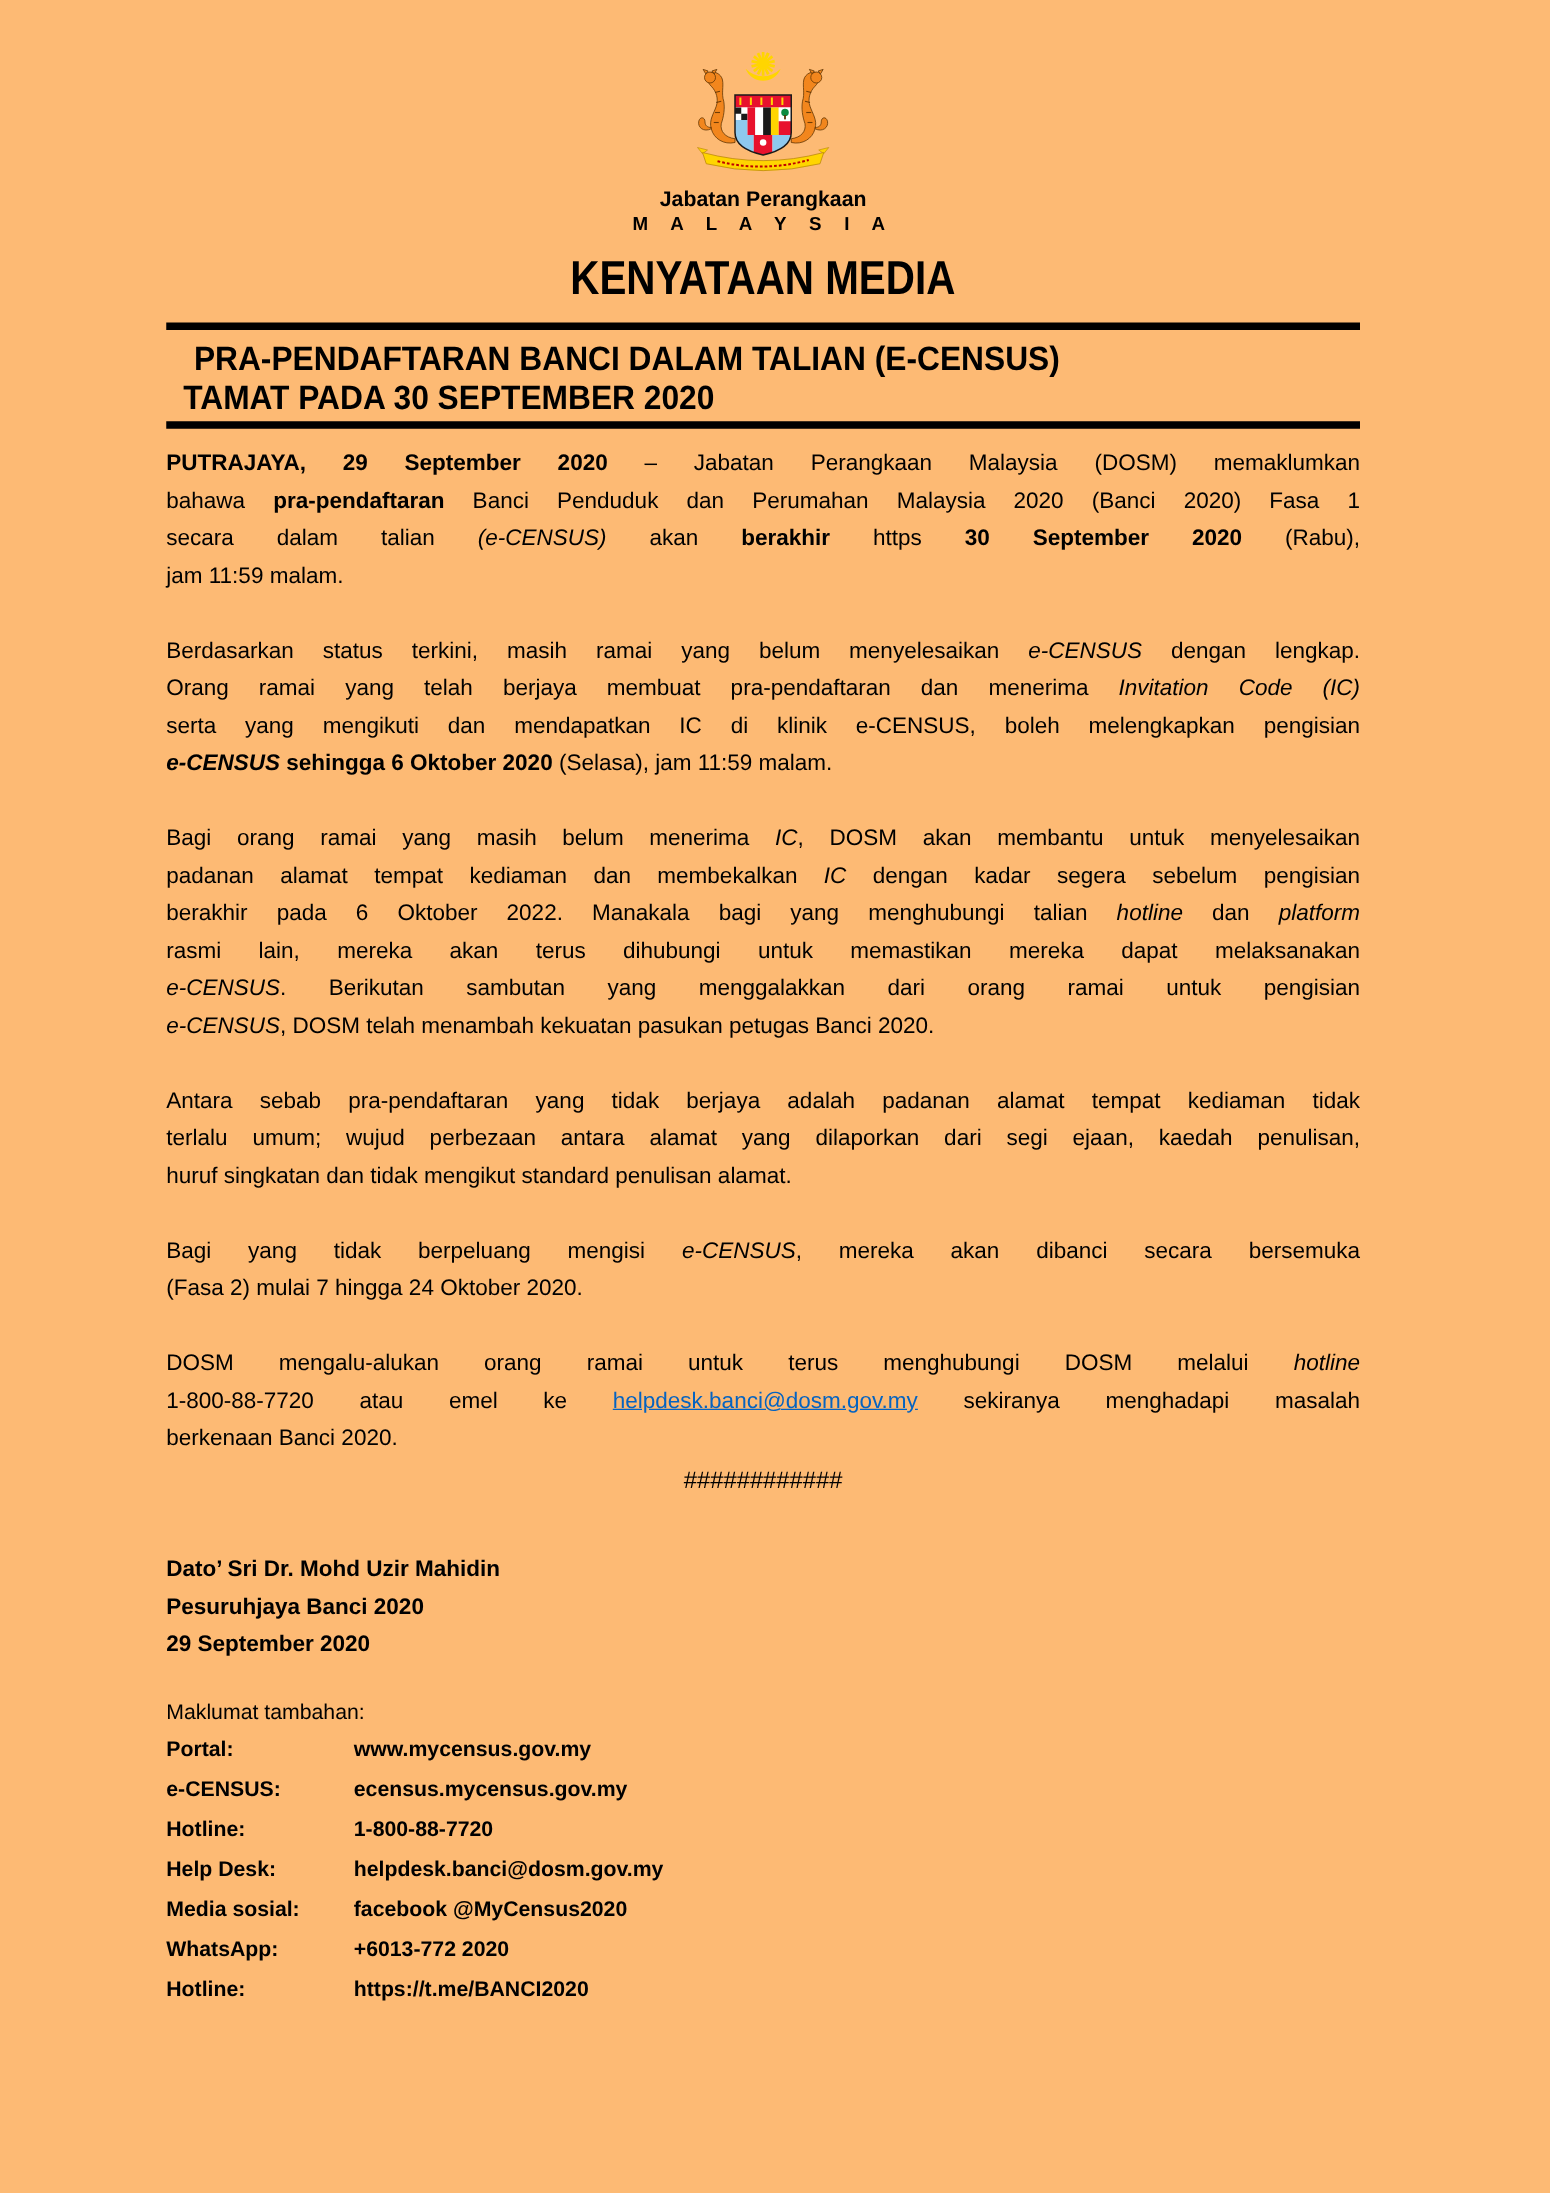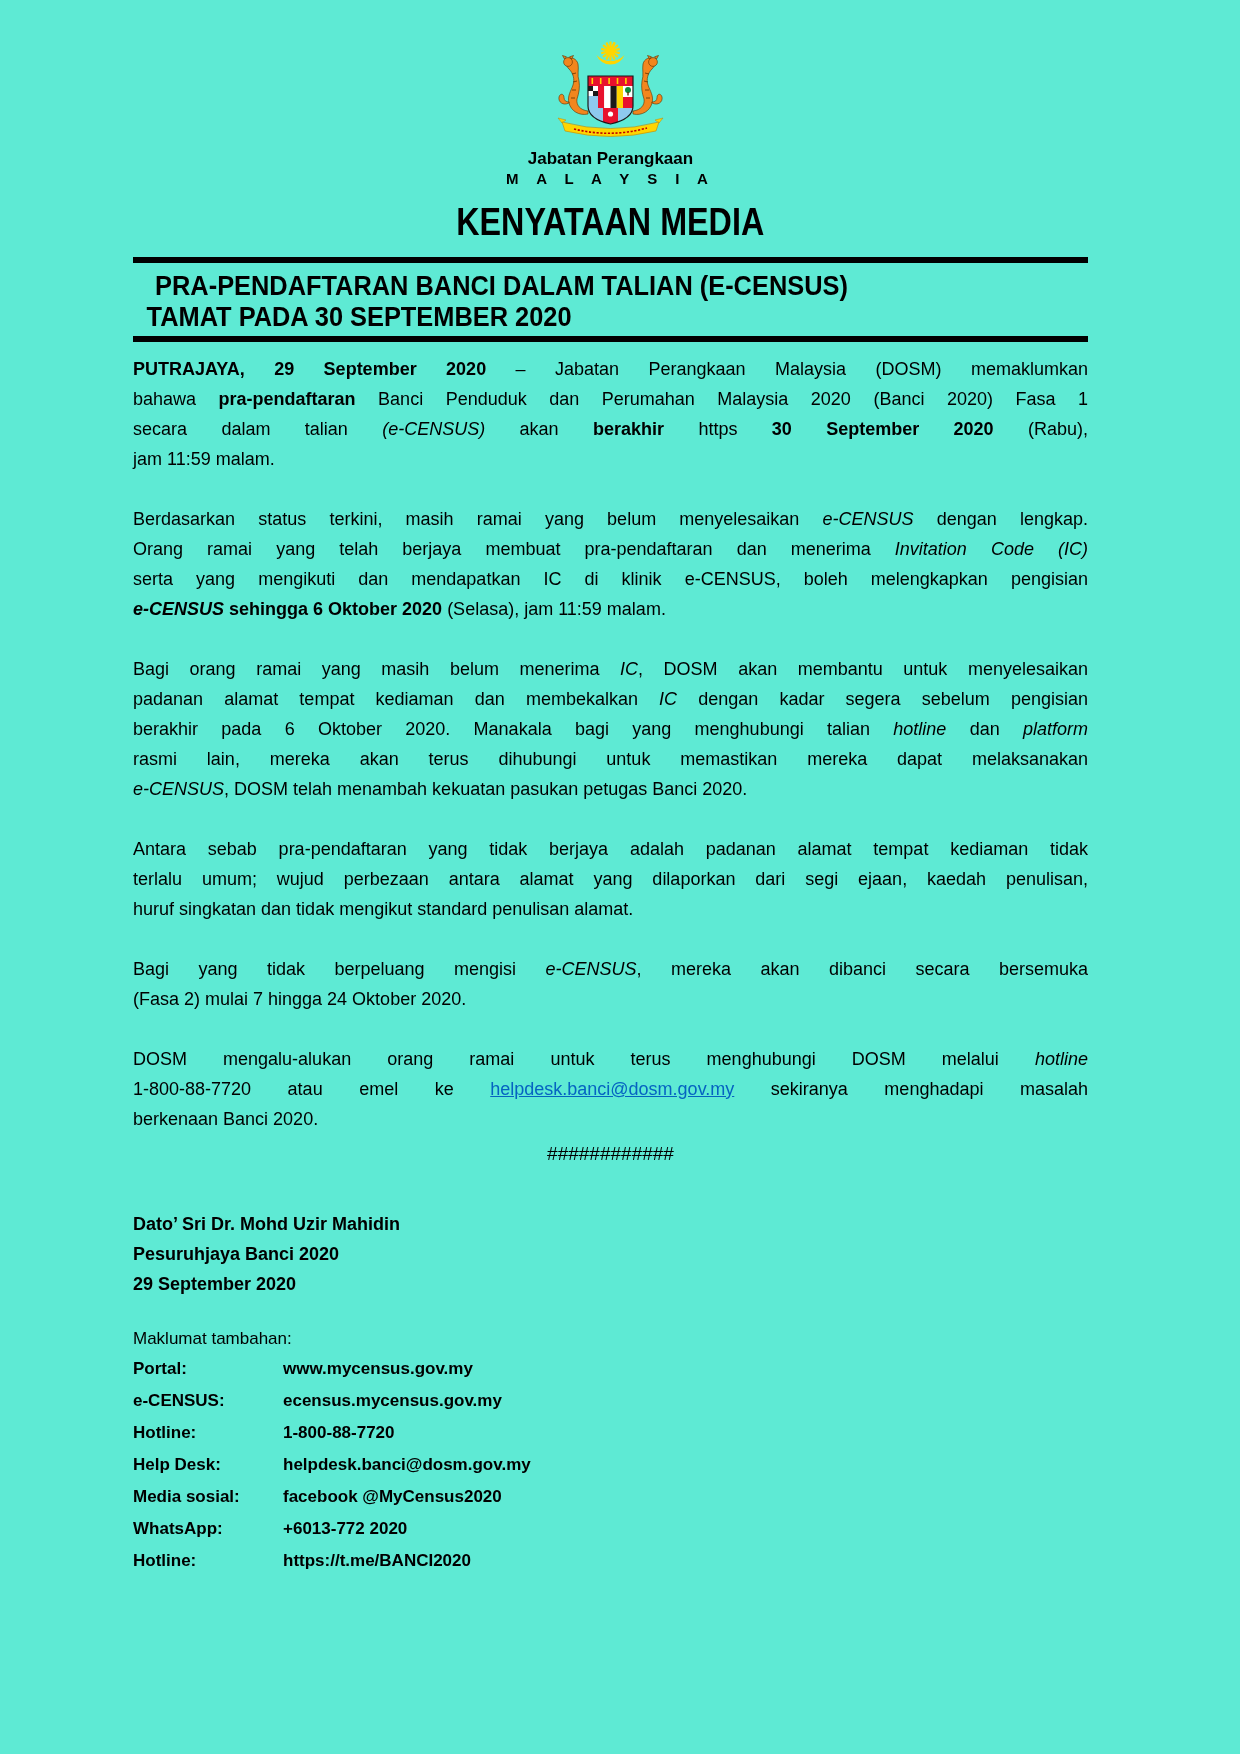--- a/index.html
+++ b/index.html
@@ -1,17 +1,17 @@
 <!DOCTYPE html>
 <html><head>
 <meta charset="utf-8">
 <style>
   html,body{margin:0;padding:0;background:#ffffff;}
   .sheet{
-    width:1240px;height:1754px;position:relative;background:#5eead4;
+    width:1240px;height:1754px;position:relative;background:#fdba74;
     font-family:"Liberation Sans","DejaVu Sans",sans-serif;color:#000;
     overflow:hidden;
   }
   .content{margin-left:133px;width:955px;}
   
   .logo-wrap{padding-top:40px;text-align:center;}
   .dept-line1{font-size:17px;font-weight:bold;margin-top:6px;line-height:18px;}
   .dept-line2{font-size:15px;font-weight:bold;letter-spacing:7px;margin-top:3px;line-height:16px;}
   .doc-title{margin-top:14px;text-align:center;font-size:38px;font-weight:bold;line-height:42px;}
   .doc-title span{display:inline-block;transform:scaleX(.85);transform-origin:center;white-space:nowrap;}
@@ -164,22 +164,23 @@
         </div>
         <div class="para">
           <div class="line"><span>Berdasarkan status terkini, masih ramai yang belum menyelesaikan </span><span class="i">e-CENSUS</span><span> dengan lengkap.</span></div>
           <div class="line"><span>Orang ramai yang telah berjaya membuat pra-pendaftaran dan menerima </span><span class="i">Invitation Code (IC)</span></div>
           <div class="line"><span>serta yang mengikuti dan mendapatkan IC di klinik e-CENSUS, boleh melengkapkan pengisian</span></div>
           <div class="line last"><span class="bi">e-CENSUS</span><span class="b"> sehingga 6 Oktober 2020</span><span> (Selasa), jam 11:59 malam.</span></div>
         </div>
         <div class="para">
           <div class="line"><span>Bagi orang ramai yang masih belum menerima </span><span class="i">IC</span><span>, DOSM akan membantu untuk menyelesaikan</span></div>
           <div class="line"><span>padanan alamat tempat kediaman dan membekalkan </span><span class="i">IC</span><span> dengan kadar segera sebelum pengisian</span></div>
-          <div class="line"><span>berakhir pada 6 Oktober 2020. Manakala bagi yang menghubungi talian </span><span class="i">hotline</span><span> dan </span><span class="i">platform</span></div>
+          <div class="line"><span>berakhir pada 6 Oktober 2022. Manakala bagi yang menghubungi talian </span><span class="i">hotline</span><span> dan </span><span class="i">platform</span></div>
           <div class="line"><span>rasmi lain, mereka akan terus dihubungi untuk memastikan mereka dapat melaksanakan</span></div>
+          <div class="line"><span class="i">e-CENSUS</span><span>. Berikutan sambutan yang menggalakkan dari orang ramai untuk pengisian</span></div>
           <div class="line last"><span class="i">e-CENSUS</span><span>, DOSM telah menambah kekuatan pasukan petugas Banci 2020.</span></div>
         </div>
         <div class="para">
           <div class="line"><span>Antara sebab pra-pendaftaran yang tidak berjaya adalah padanan alamat tempat kediaman tidak</span></div>
           <div class="line"><span>terlalu umum; wujud perbezaan antara alamat yang dilaporkan dari segi ejaan, kaedah penulisan,</span></div>
           <div class="line last"><span>huruf singkatan dan tidak mengikut standard penulisan alamat.</span></div>
         </div>
         <div class="para">
           <div class="line"><span>Bagi yang tidak berpeluang mengisi </span><span class="i">e-CENSUS</span><span>, mereka akan dibanci secara bersemuka</span></div>
           <div class="line last"><span>(Fasa 2) mulai 7 hingga 24 Oktober 2020.</span></div>

